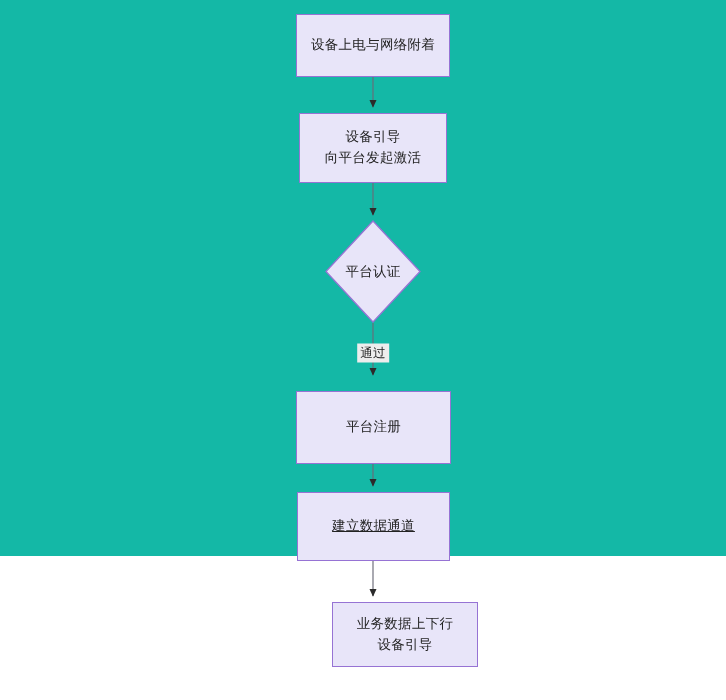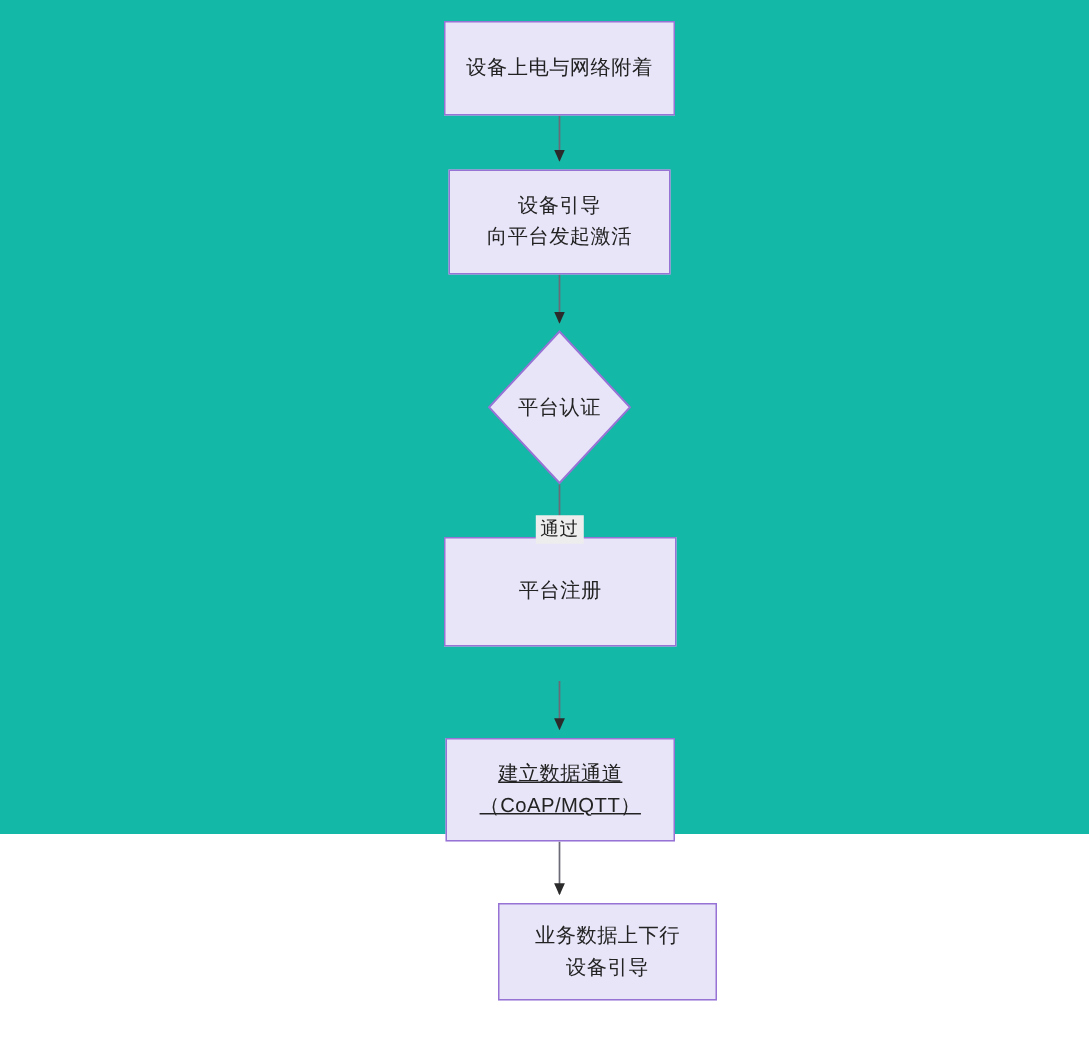--- a/index.html
+++ b/index.html
@@ -118,27 +118,26 @@
 
   <div class="diamond-wrap" style="left:325px; top:220px; width:96px; height:103px;">
     <svg class="diamond-shape" viewBox="0 0 96 103" preserveAspectRatio="none" xmlns="http://www.w3.org/2000/svg">
       <polygon points="48,1 95,51.5 48,102 1,51.5" fill="#e8e5f9" stroke="#9673d4" stroke-width="1.3"></polygon>
     </svg>
     <span class="diamond-label">平台认证</span>
   </div>
 
   <div class="edge-label" style="left:373px; top:353px;">通过</div>
 
-  <div class="node" style="left:296px; top:358px; width:155px; height:73px;gap:24px;">
+  <div class="node" style="left:296px; top:391px; width:155px; height:73px;gap:24px;">
     <span class="line">平台注册</span>
   </div>
 
   <div class="node" style="left:297px; top:492px; width:153px; height:69px;text-decoration:underline;">
     <span class="line">建立数据通道</span>
-    <span class="line">（CoAP/MQTT）</span>
   </div>
 
   <div class="node" style="left:300px; top:602px; width:146px; height:65px;margin-left:32px;">
     <span class="line">业务数据上下行</span>
     <span class="line">设备引导</span>
   </div>
 
 </div>
 
 </body></html>

